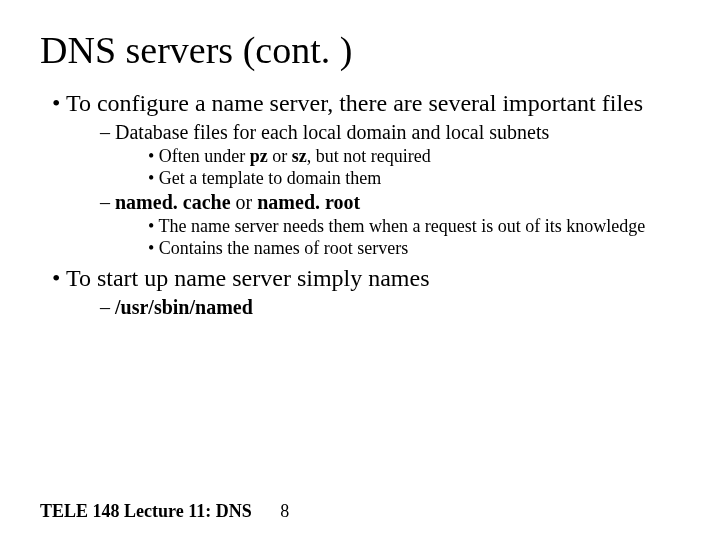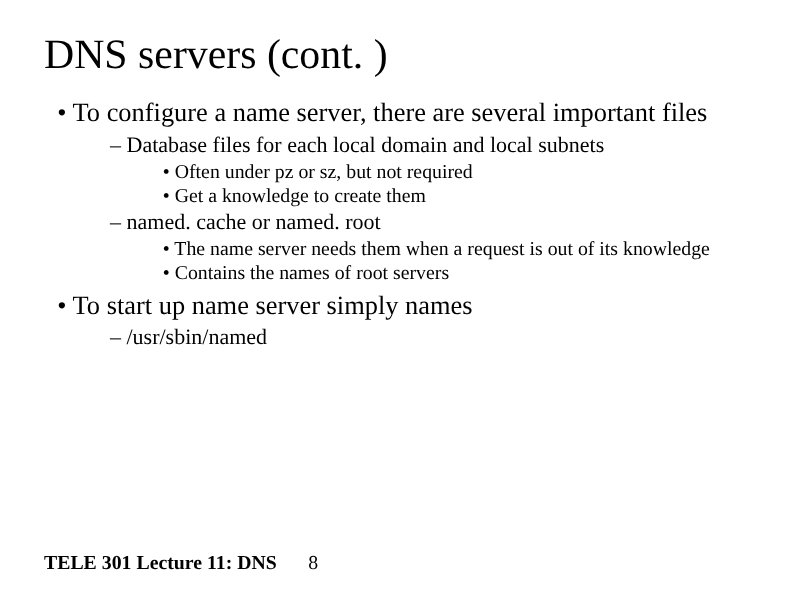--- a/index.html
+++ b/index.html
@@ -72,40 +72,40 @@
     left: 40px;
     bottom: 18px;
     font-size: 18px;
     font-weight: bold;
   }
   .pagenum {
     display: inline-block;
     margin-left: 24px;
     font-weight: normal;
   }
-  .bold { font-weight: normal; }
+  .bold { font-weight: bold; }
 </style>
 </head>
 <body>
 
 <div class="slide">
   <div class="title">DNS servers (cont. )</div>
 
   <ul class="l1">
     <li>
       <span>To configure a name server, there are several important files</span>
       <ul class="l2">
         <li>
           <span>Database files for each local domain and local subnets</span>
           <ul class="l3">
             <li>
               <span>Often under </span><span class="bold">pz</span><span> or </span><span class="bold">sz</span><span>, but not required</span>
             </li>
             <li>
-              <span>Get a knowledge to create them</span>
+              <span>Get a template to domain them</span>
             </li>
           </ul>
         </li>
         <li>
           <span class="bold">named. cache</span><span> or </span><span class="bold">named. root</span>
           <ul class="l3">
             <li>
               <span>The name server needs them when a request is out of its knowledge</span>
             </li>
             <li>
@@ -119,16 +119,16 @@
       <span>To start up name server simply names</span>
       <ul class="l2">
         <li>
           <span class="bold">/usr/sbin/named</span>
         </li>
       </ul>
     </li>
   </ul>
 
   <div class="footer">
-    <span>TELE 301 Lecture 11: DNS</span>
+    <span>TELE 148 Lecture 11: DNS</span>
     <span class="pagenum">8</span>
   </div>
 </div>
 
 </body></html>

